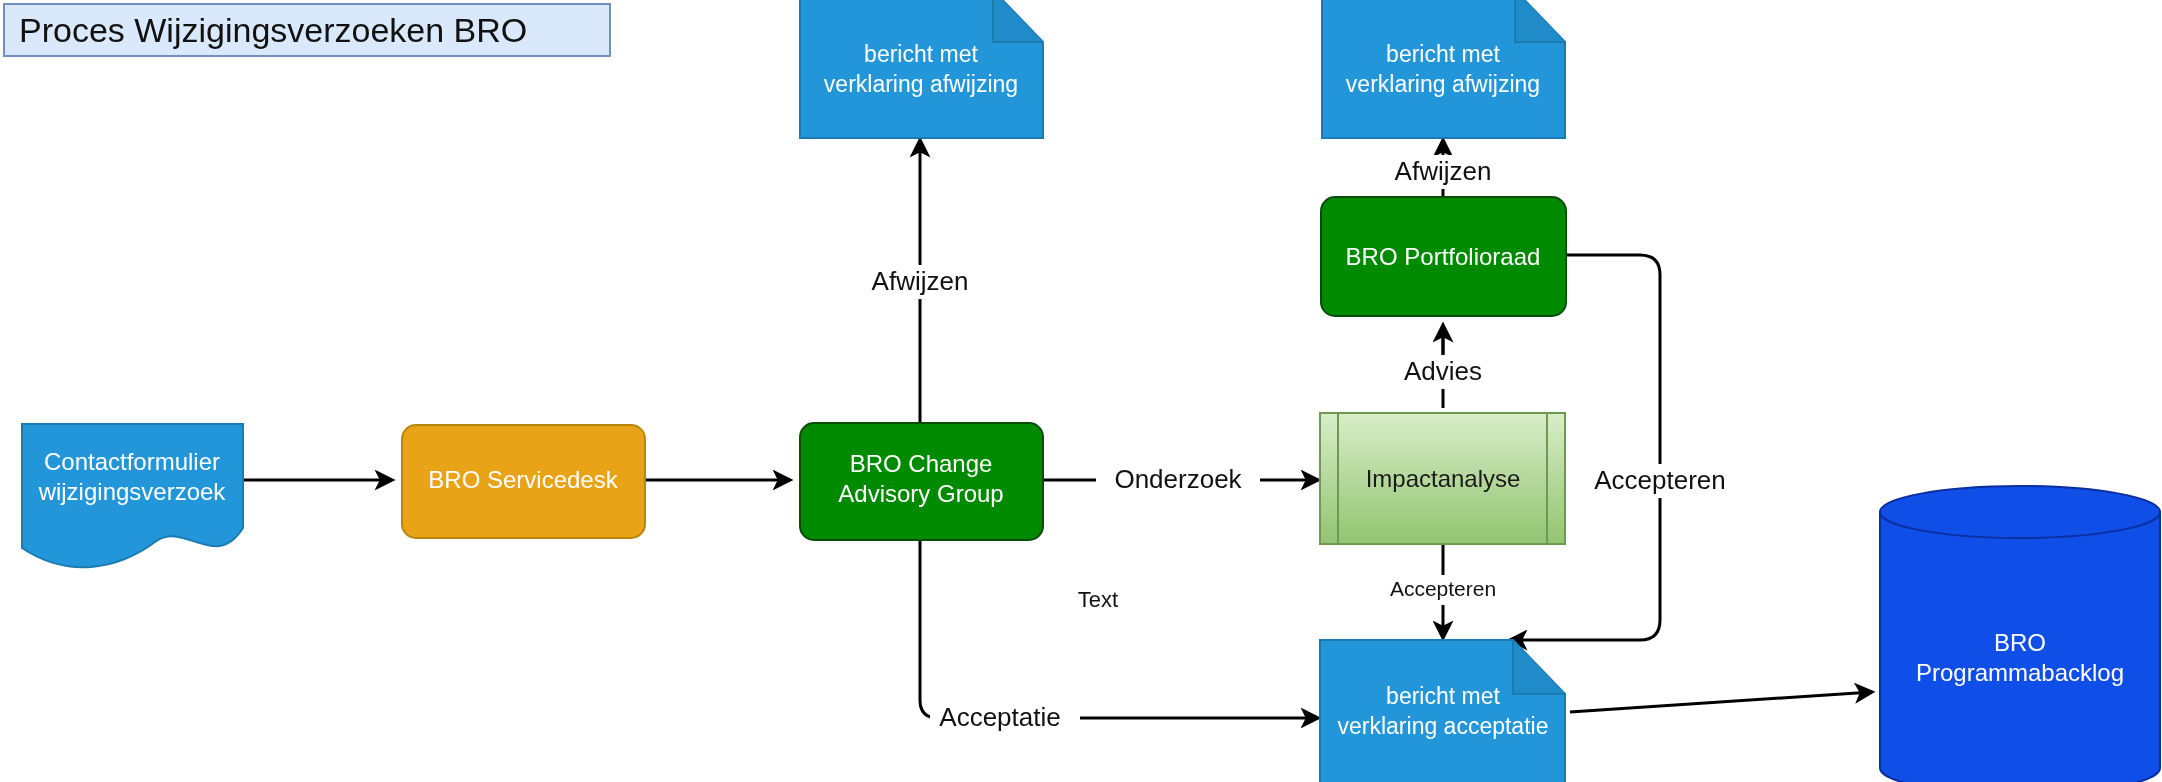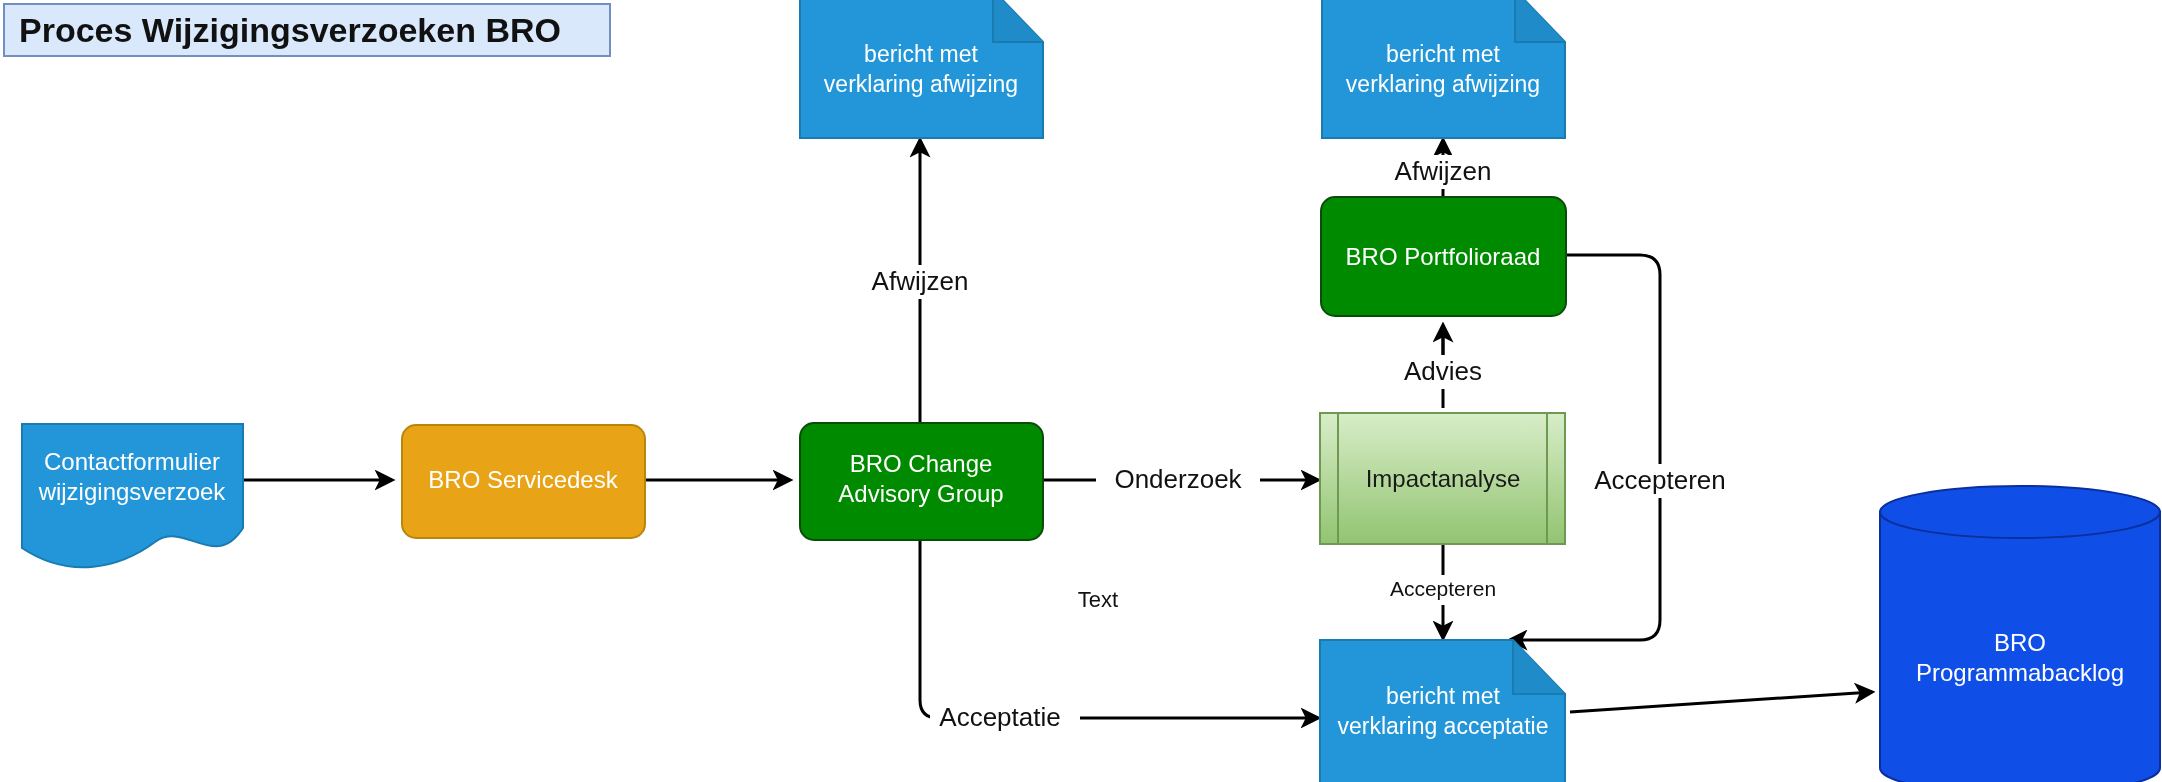--- a/index.html
+++ b/index.html
@@ -57,21 +57,20 @@
     box-sizing: border-box;
     display: flex;
     align-items: center;
     padding-left: 14px;
   }
   .title-text {
     font-family: "Liberation Sans", sans-serif;
     font-size: 34px;
     color: #111111;
     white-space: nowrap;
-    font-weight: bold;
   }
 </style>
 </head>
 <body>
 
 <div id="diagram-root">
 
   <div class="title-box">
     <span class="title-text">Proces Wijzigingsverzoeken BRO</span>
   </div>

